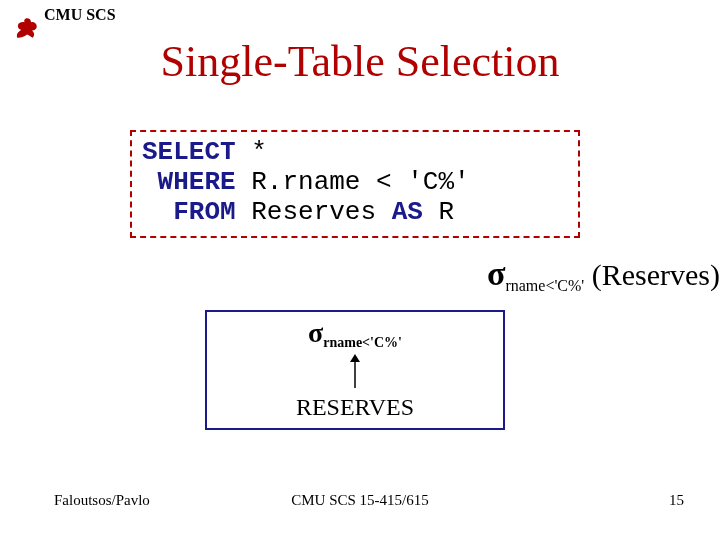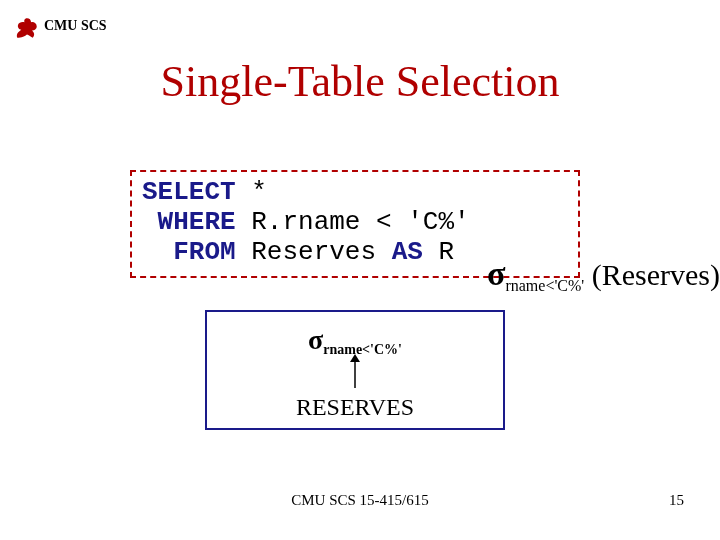--- a/index.html
+++ b/index.html
@@ -16,55 +16,53 @@
   .header-row {
     position: absolute;
     top: 6px;
     left: 10px;
     right: 10px;
     height: 30px;
   }
   .cmu-scs {
     font-family: "Times New Roman", serif;
     font-weight: bold;
-    font-size: 14px;
-    position: absolute;
-    top: 12px;
+    font-size: 16px;
+    position: absolute;
+    top: 0;
     left: 34px;
   }
   .dragon {
     position: absolute;
     top: 8px;
     left: 4px;
     width: 26px;
     height: 28px;
   }
   .title {
     position: absolute;
     top: 36px;
     left: 0;
     right: 0;
     text-align: center;
     font-size: 44px;
     color: #b00000;
     font-family: "Times New Roman", serif;
-    margin-top: 20px;
   }
   .sql-box {
     position: absolute;
     top: 130px;
     left: 130px;
     width: 450px;
     border: 2px dashed #b00000;
     padding: 6px 10px 8px 10px;
     font-family: "Courier New", Courier, monospace;
     font-size: 26px;
     line-height: 1.15;
     box-sizing: border-box;
-    margin-top: 40px;
   }
   .sql-line {
     white-space: pre;
   }
   .sql-kw {
     font-weight: bold;
     color: #1a1a8a;
   }
   .sql-txt {
     color: #000;
@@ -102,21 +100,21 @@
     text-align: center;
     font-family: "Times New Roman", serif;
   }
   .tree-inner {
     position: relative;
     width: 100%;
     height: 100%;
   }
   .tree-sigma {
     position: absolute;
-    top: 12px;
+    top: 5px;
     left: 0;
     right: 0;
     text-align: center;
     font-size: 20px;
   }
   .tree-sigma .sigma-big {
     font-size: 28px;
   }
   .tree-sigma .sub1 {
     font-size: 14px;
@@ -192,15 +190,16 @@
     </div>
     <svg class="arrow" viewBox="0 0 14 34">
       <line x1="7" y1="6" x2="7" y2="34" stroke="#000" stroke-width="1.5"></line>
       <polygon points="7,0 2,8 12,8" fill="#000"></polygon>
     </svg>
     <div class="tree-table">RESERVES</div>
   </div>
 </div>
 
 <div class="footer">
+  <span class="foot-left">Faloutsos/Pavlo</span>
   <span class="foot-center">CMU SCS 15-415/615</span>
   <span class="foot-right">15</span>
 </div>
 
 </body></html>

